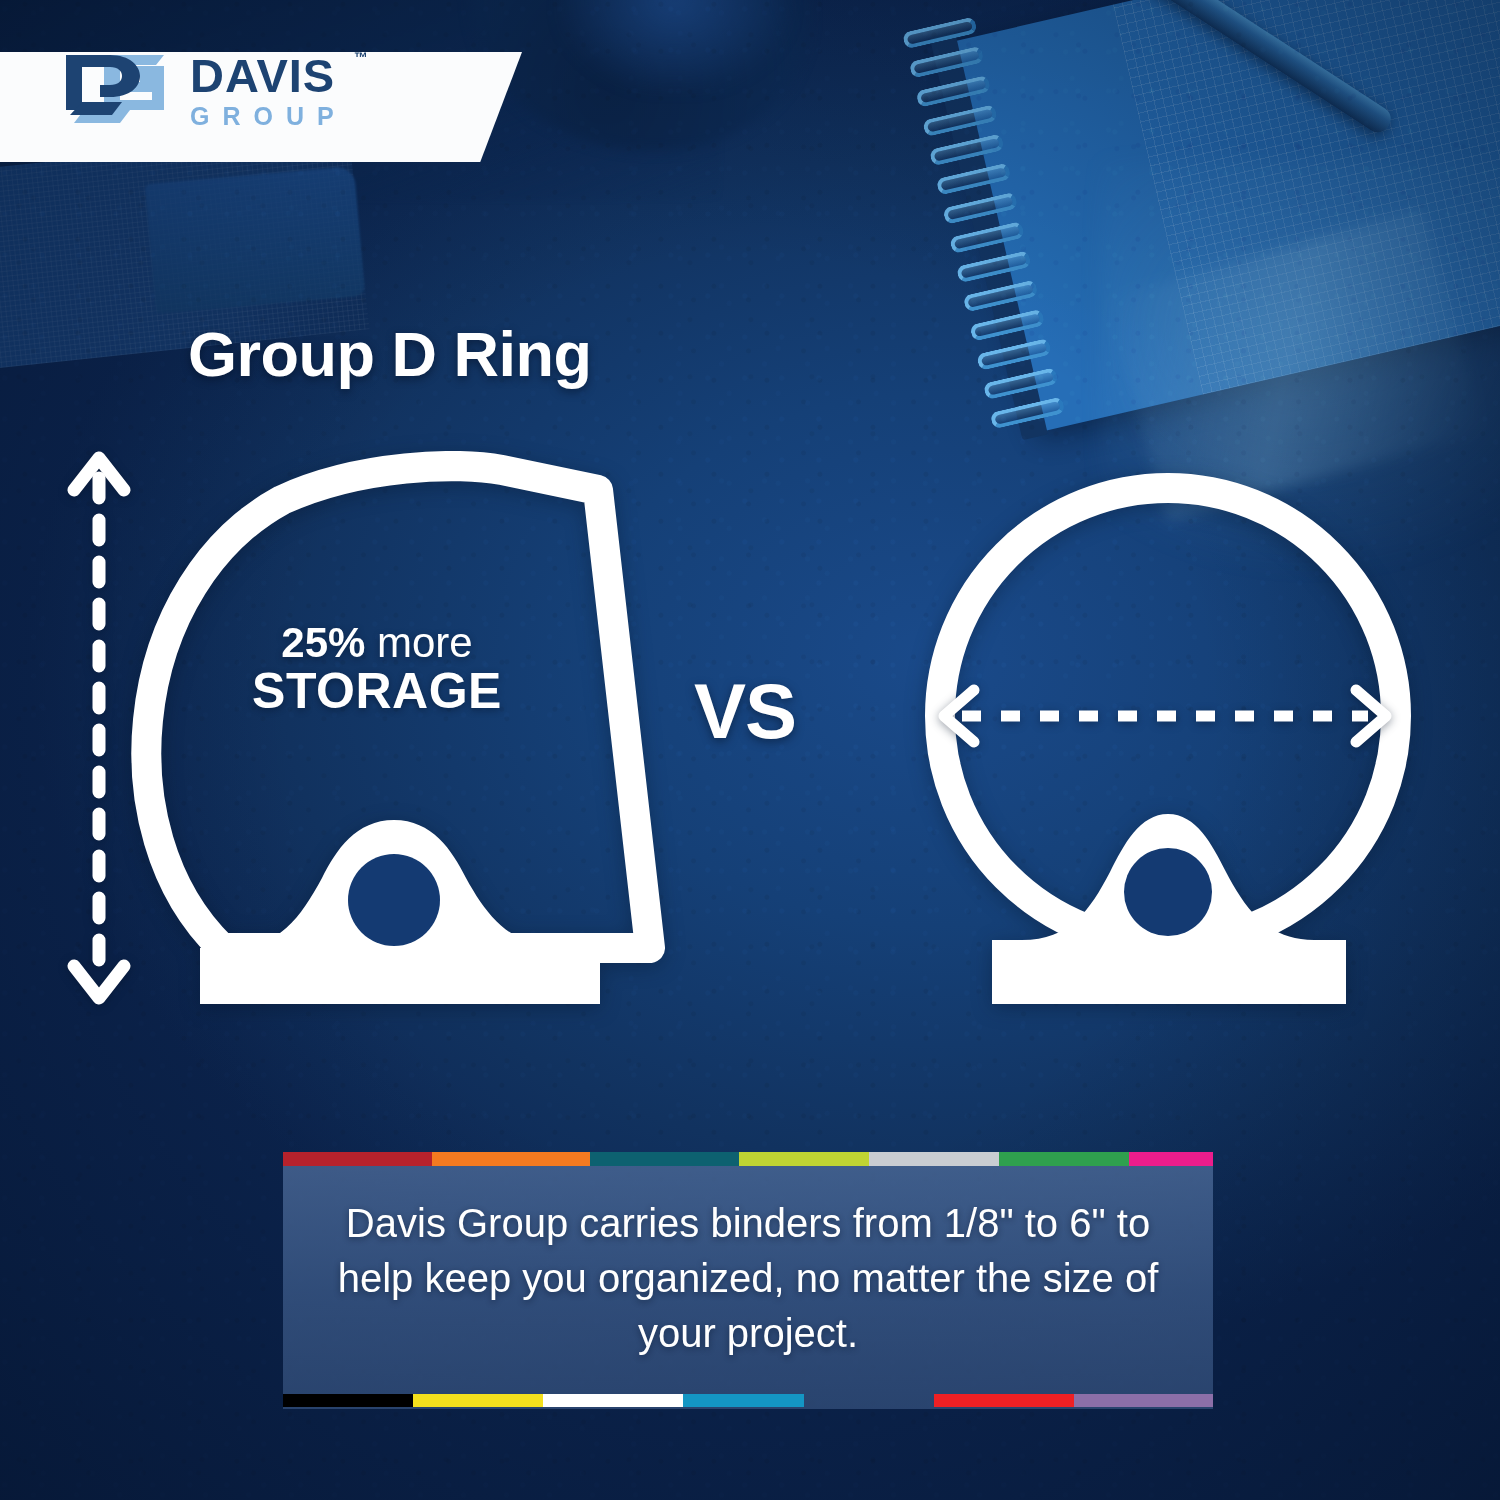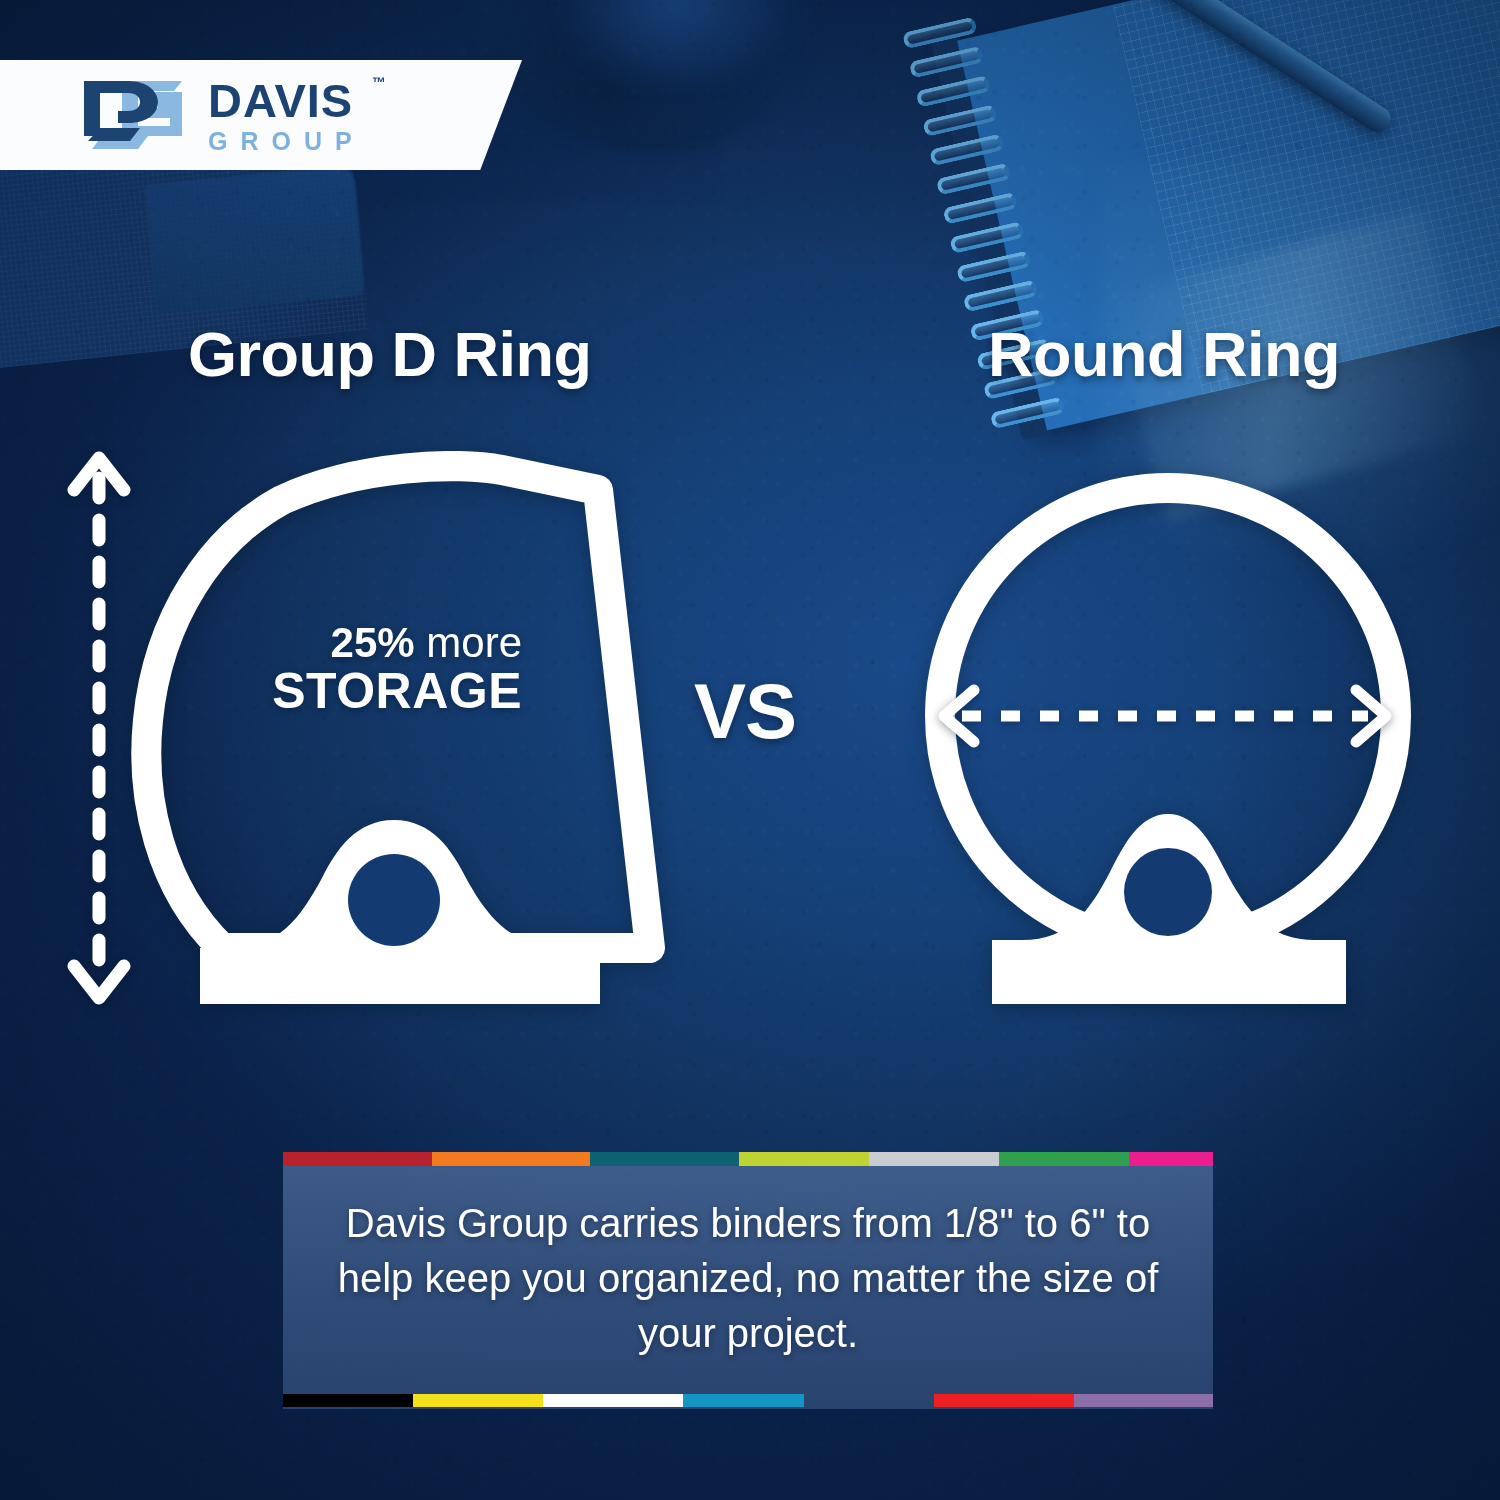--- a/index.html
+++ b/index.html
@@ -118,24 +118,24 @@
     filter:blur(10px);
   }
   .bg-sheen{
     position:absolute;right:40px;top:250px;width:330px;height:230px;
     background:linear-gradient(118deg, rgba(255,255,255,0) 0%, rgba(150,205,240,.26) 48%, rgba(255,255,255,0) 100%);
     transform:rotate(-16deg);filter:blur(7px);
   }
 
   
   .logo-banner{
-    position:absolute;left:0;top:60px;width:522px;height:110px;
+    position:absolute;left:0;top:52px;width:522px;height:110px;
     background:#fbfcfd;
-    display:flex;align-items:center;
-    padding-left:78px;
+    display:flex;align-items:flex-start;
+    padding-left:60px;
     clip-path:polygon(0 0, 100% 0, 92% 100%, 0 100%);
     box-shadow:0 2px 10px rgba(0,0,0,.25);
   }
   .logo-mark{width:108px;height:74px;flex:0 0 auto;}
   .logo-words{margin-left:22px;display:flex;flex-direction:column;line-height:1;}
   .logo-davis{
     position:relative;
     font-size:47px;font-weight:bold;letter-spacing:1px;color:#1d4372;
     font-family:"Liberation Sans", sans-serif;
   }
@@ -166,21 +166,21 @@
 
   
   .ring-left{position:absolute;left:130px;top:448px;width:548px;height:562px;}
   .ring-right{position:absolute;left:918px;top:448px;width:500px;height:562px;}
   .ring-left svg,.ring-right svg{width:100%;height:100%;display:block;
     filter:drop-shadow(0 4px 10px rgba(3,16,38,.35));}
 
   
   .storage{
     position:absolute;left:232px;top:622px;width:290px;
-    text-align:right;color:#fff;line-height:1.0;
+    text-align:center;color:#fff;line-height:1.0;
     text-shadow:0 2px 7px rgba(3,15,35,.45);
   }
   .storage .l1{font-size:42px;}
   .storage .l1 b{font-weight:bold;}
   .storage .l1 span{font-weight:normal;}
   .storage .l2{font-size:50px;font-weight:bold;letter-spacing:.5px;margin-top:2px;}
 
   
   .arrow-v{position:absolute;left:64px;top:444px;width:70px;height:568px;}
   .arrow-h{position:absolute;left:930px;top:680px;width:470px;height:72px;}
@@ -267,21 +267,20 @@
     </span>
     <span class="logo-words">
       <span class="logo-davis">
         <span>DAVIS</span><span class="logo-tm">™</span>
       </span>
       <span class="logo-group">GROUP</span>
     </span>
   </div>
 
   <div class="h-left">Group D Ring</div>
-  <div class="h-right">Round Ring</div>
 
   <div class="arrow-v">
     <svg viewBox="0 0 70 568" xmlns="http://www.w3.org/2000/svg">
       <line x1="35" y1="34" x2="35" y2="534" stroke="#ffffff" stroke-width="13" stroke-dasharray="20 22" stroke-linecap="round"></line>
       <polyline points="10,46 35,14 60,46" fill="none" stroke="#ffffff" stroke-width="13" stroke-linecap="round" stroke-linejoin="round"></polyline>
       <polyline points="10,522 35,554 60,522" fill="none" stroke="#ffffff" stroke-width="13" stroke-linecap="round" stroke-linejoin="round"></polyline>
     </svg>
   </div>
 
   <div class="ring-left">

